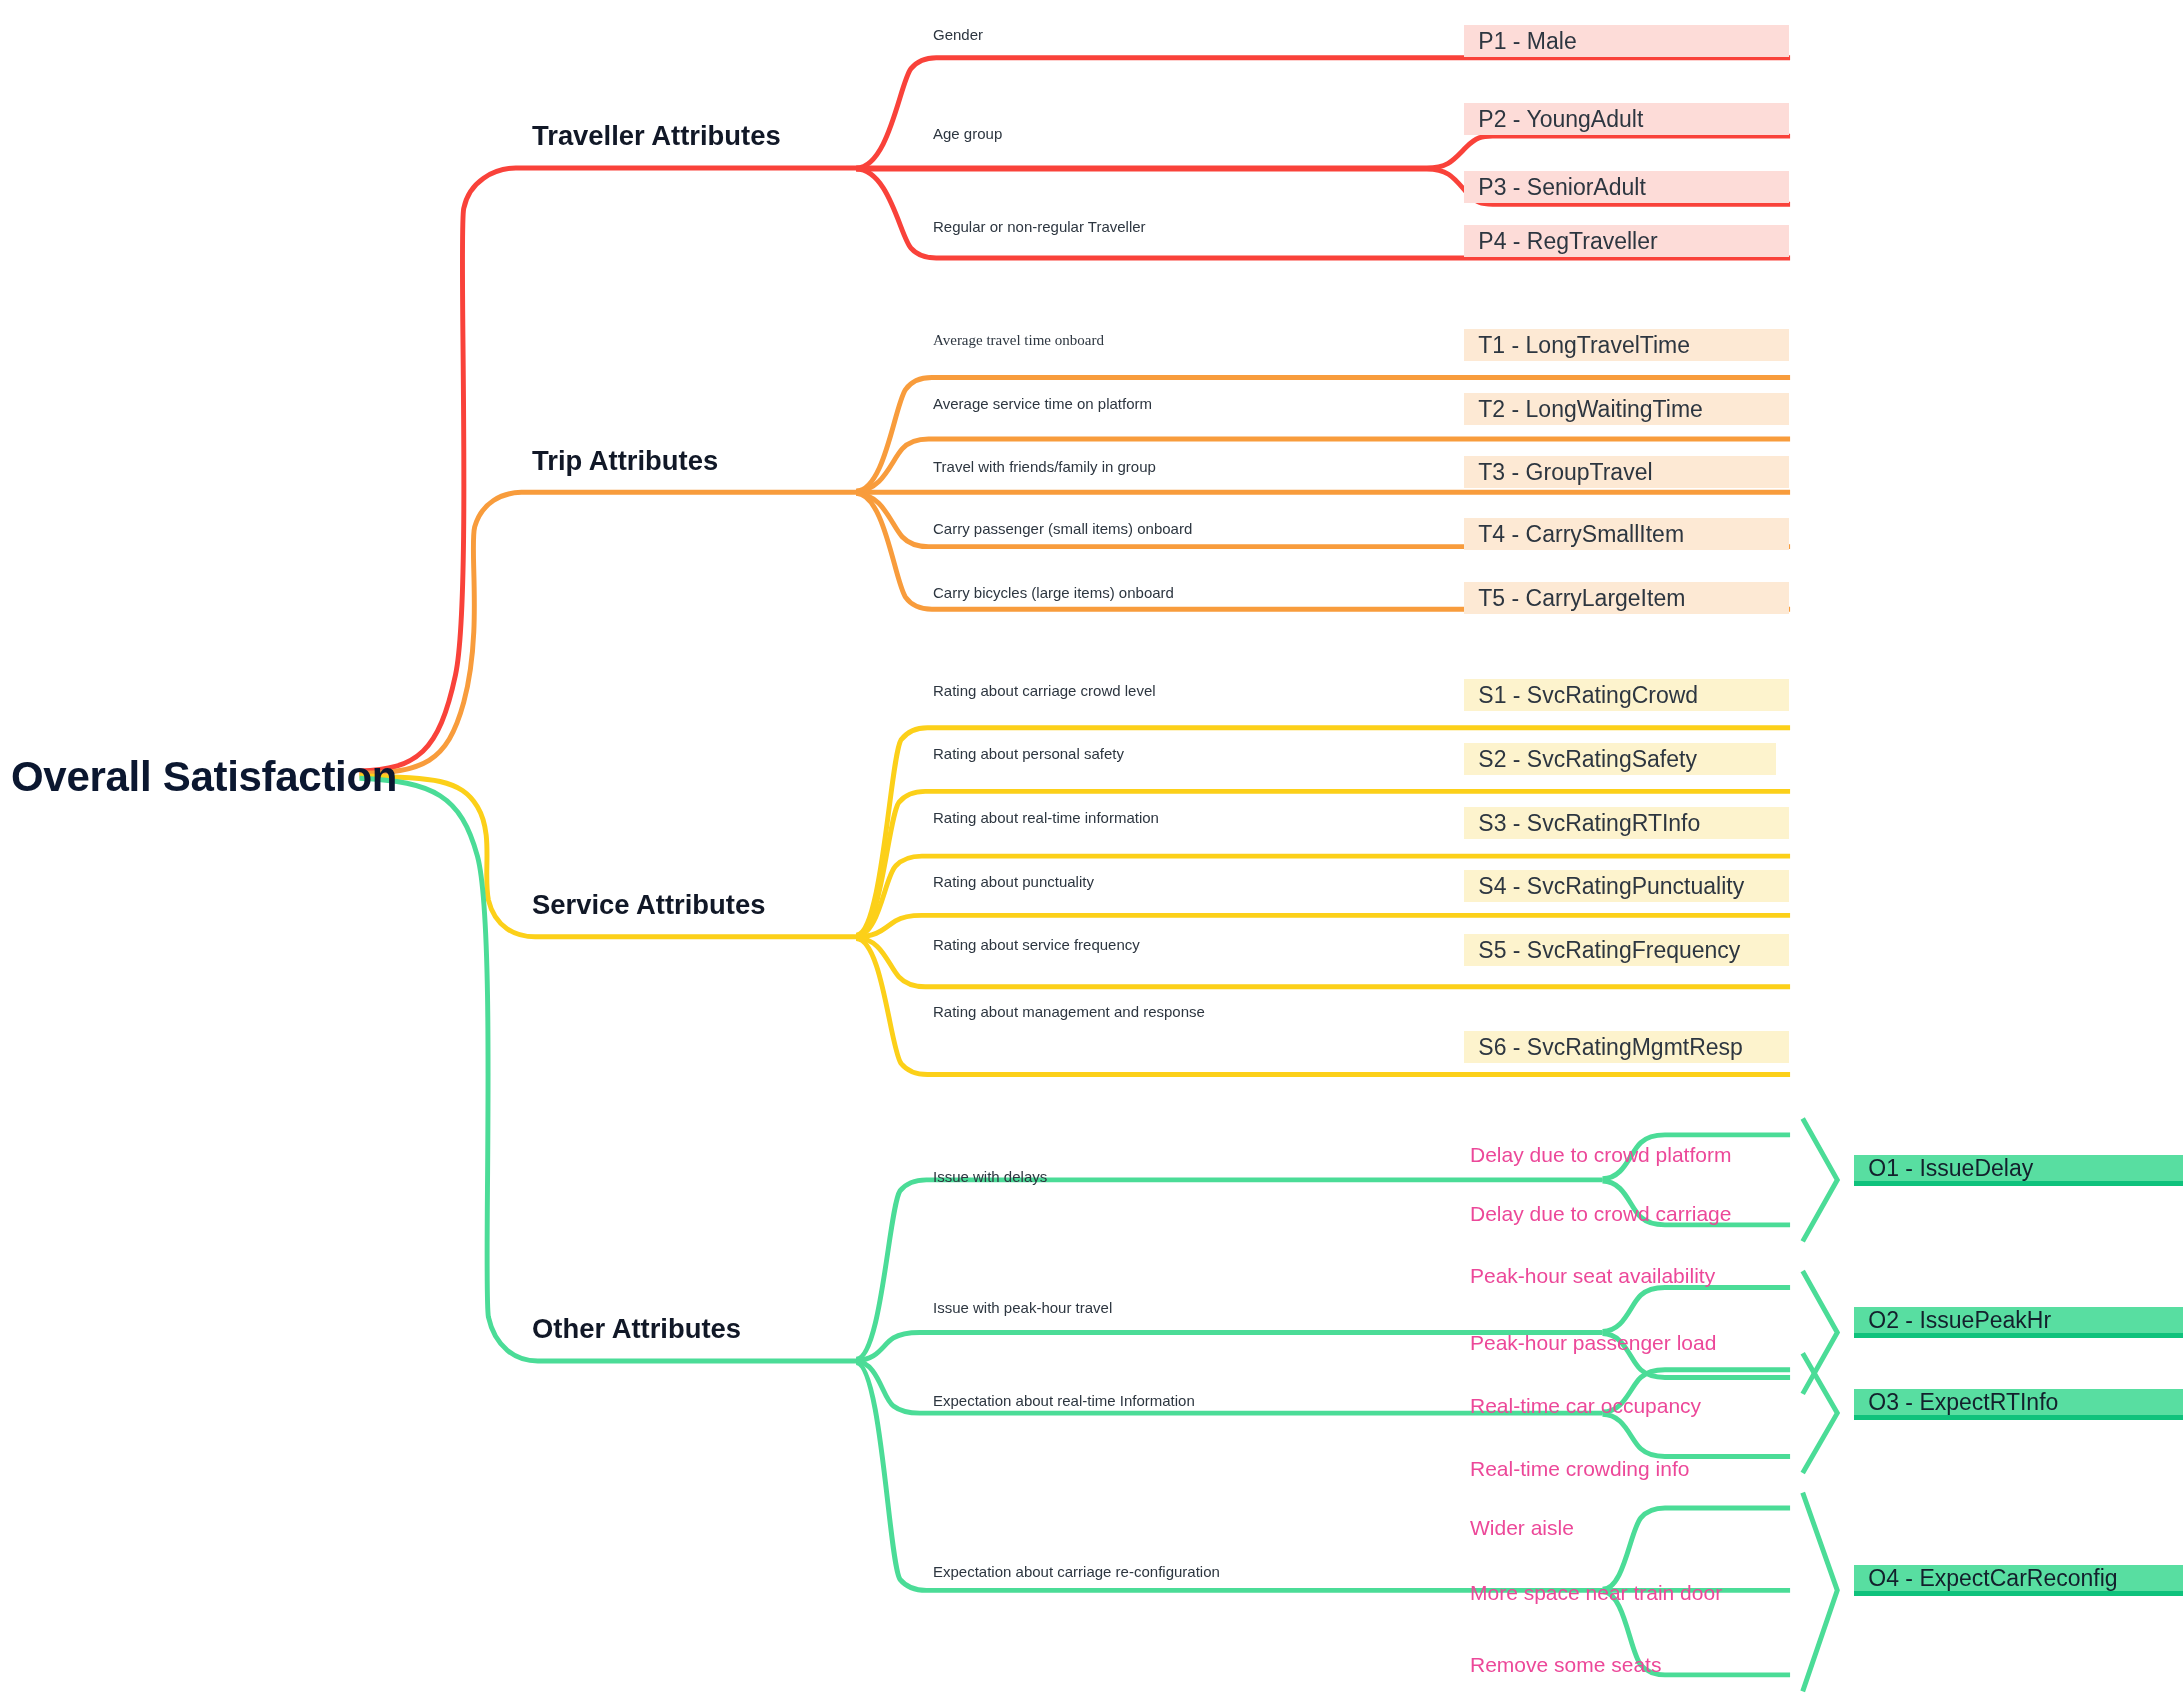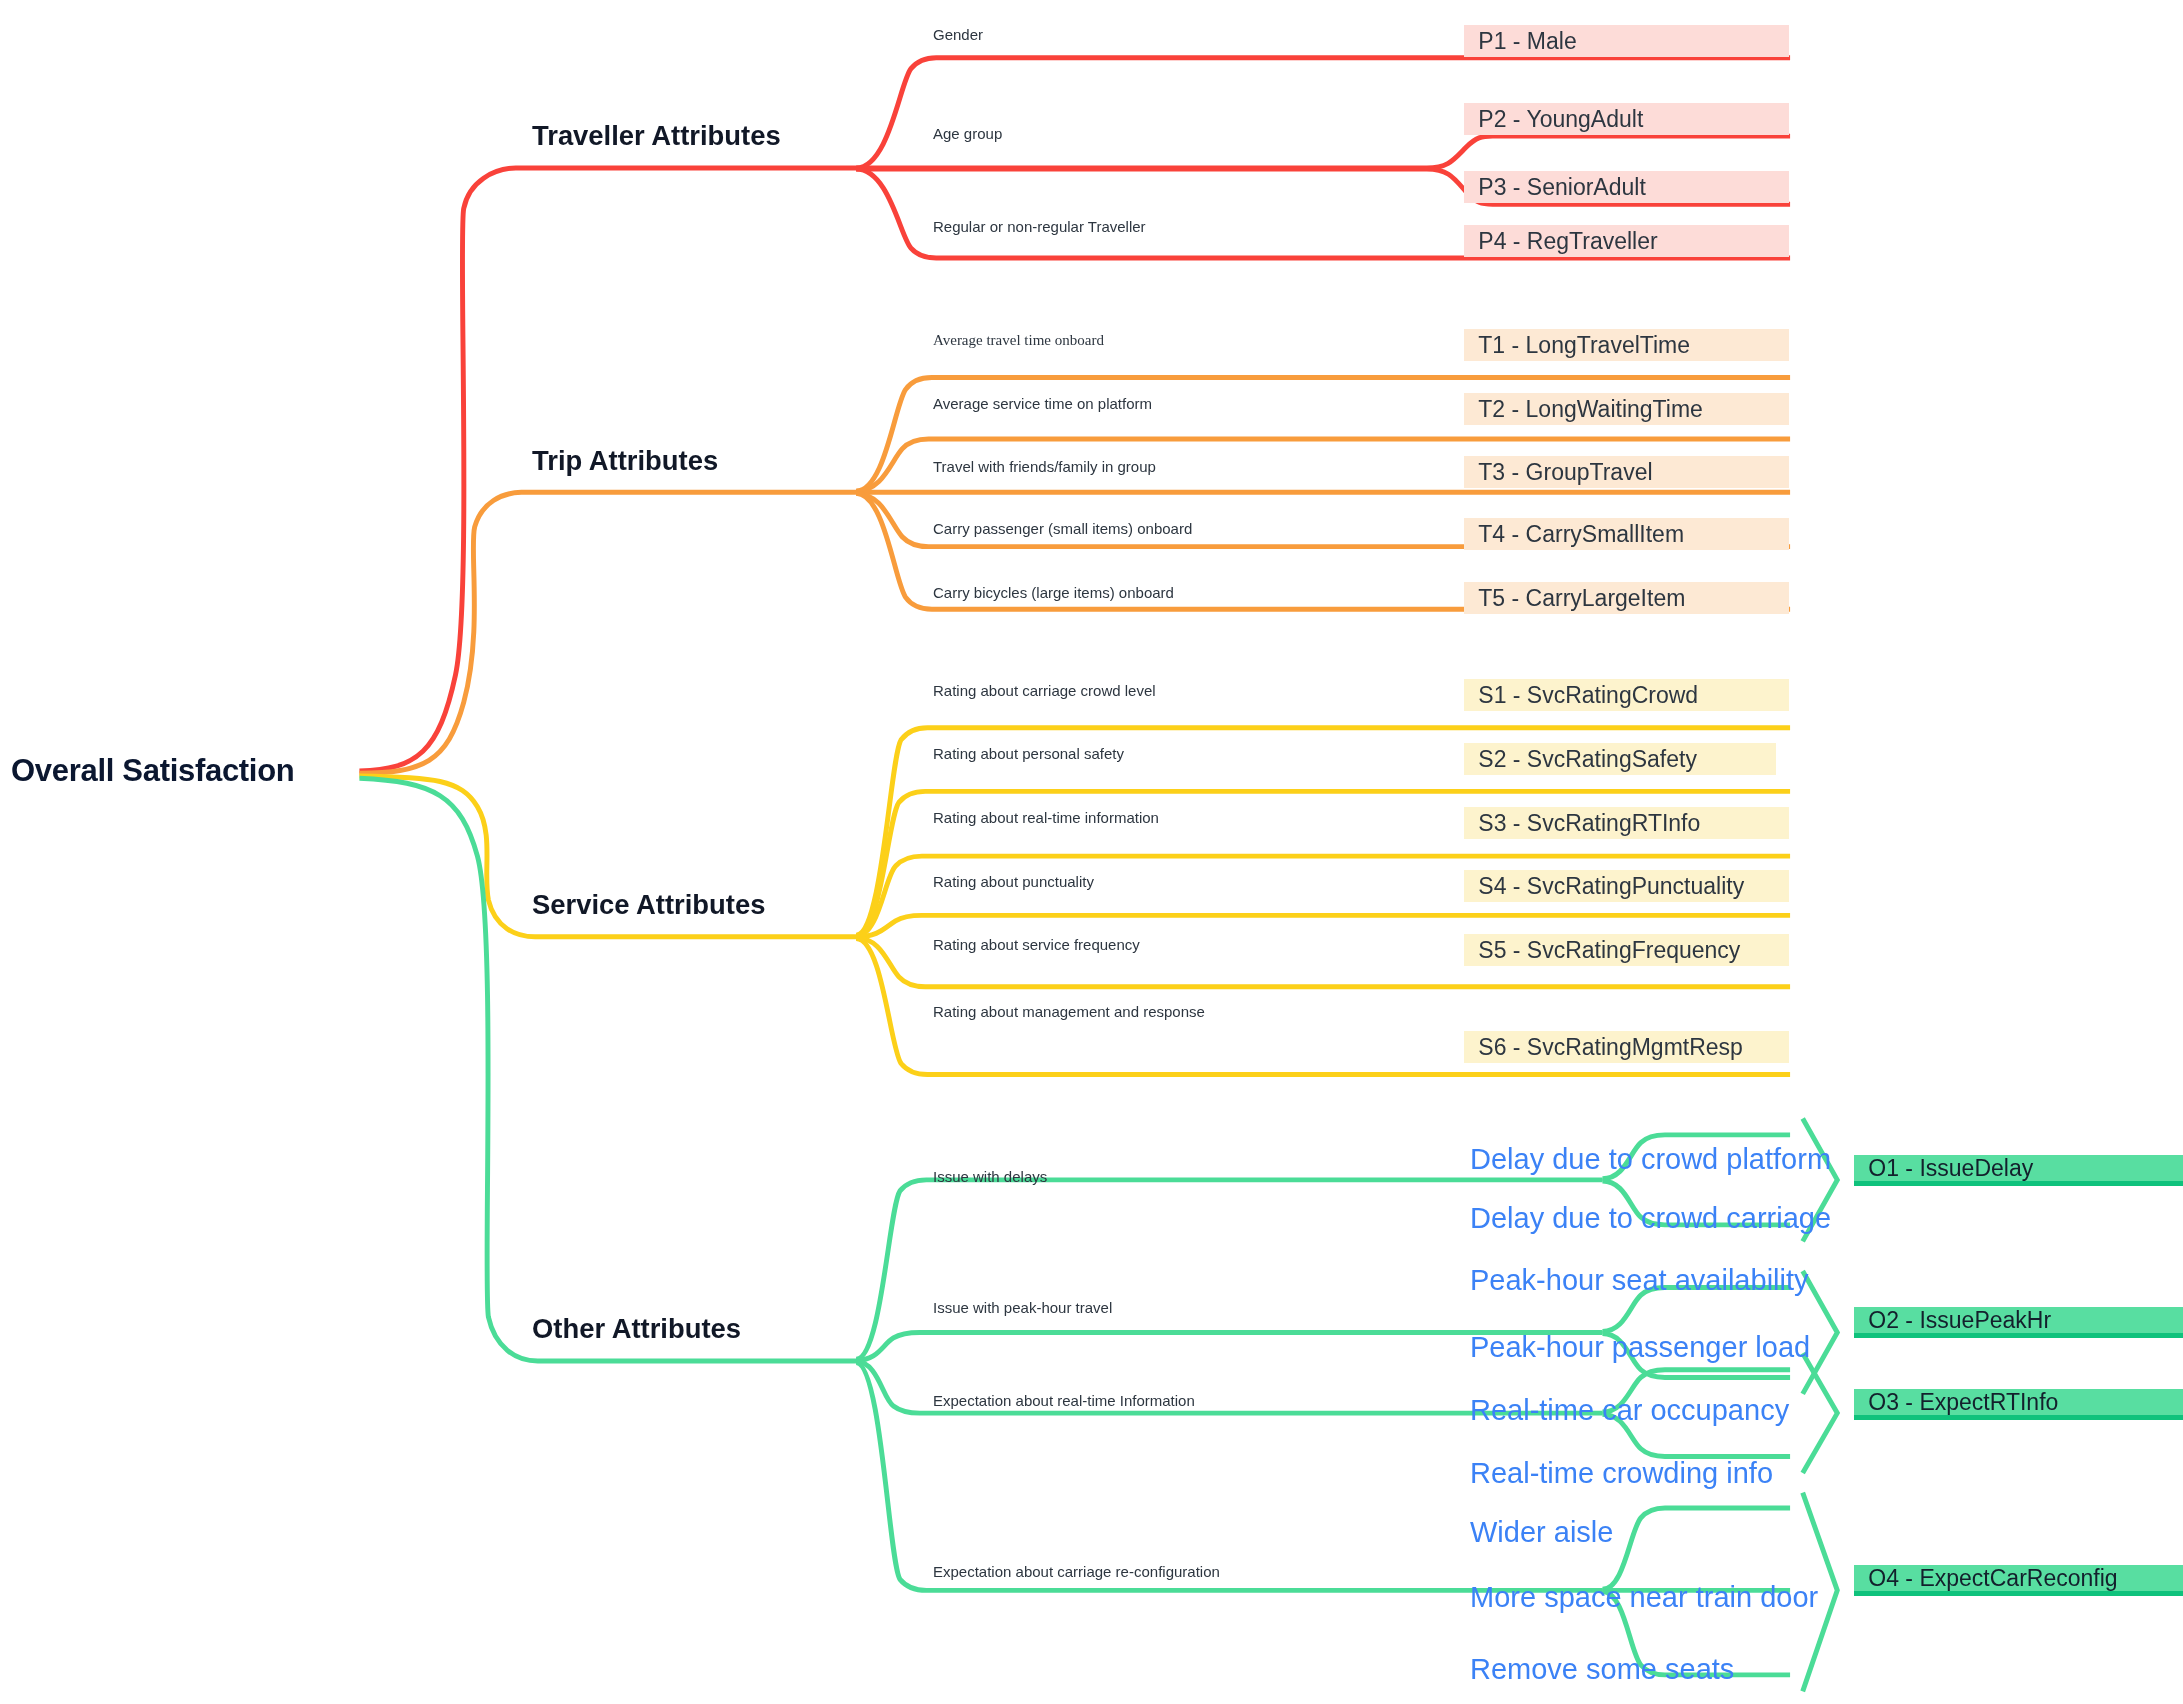--- a/index.html
+++ b/index.html
@@ -2,31 +2,31 @@
 <html style="font-size:8.8px"><head>
 <meta charset="utf-8">
 <style>
   html,body{margin:0;padding:0;background:#ffffff;}
   body{font-family:"Liberation Sans", sans-serif;}
   #stage{position:relative;width:2183px;height:1704px;background:#fff;overflow:hidden;}
   #wires{position:absolute;left:0;top:0;width:2183px;height:1704px;}
   .node{position:absolute;box-sizing:border-box;}
 
   .root-label{
-    font-size:31px;font-weight:bold;color:#0b1730;letter-spacing:-0.3px;
+    font-size:42px;font-weight:bold;color:#0b1730;letter-spacing:-0.3px;
     white-space:nowrap;
   }
   .branch-label{
     font-size:27.4px;font-weight:bold;color:#111827;white-space:nowrap;
   }
   .mid-label{
     font-size:15px;font-weight:normal;color:#2d3640;line-height:1.22;
   }
   .leaf-label{
-    font-size:29px;font-weight:normal;color:#3b82f6;line-height:1.22;white-space:nowrap;
+    font-size:21px;font-weight:normal;color:#ec4899;line-height:1.22;white-space:nowrap;
   }
   .codebox{
     display:flex;align-items:center;
     font-size:23px;color:#2d3640;
     padding-left:14.3px;
     box-sizing:border-box;
   }
   .codebox.p{background:#fddcd8;}
   .codebox.t{background:#fde9d4;}
   .codebox.s{background:#fdf3cd;}

